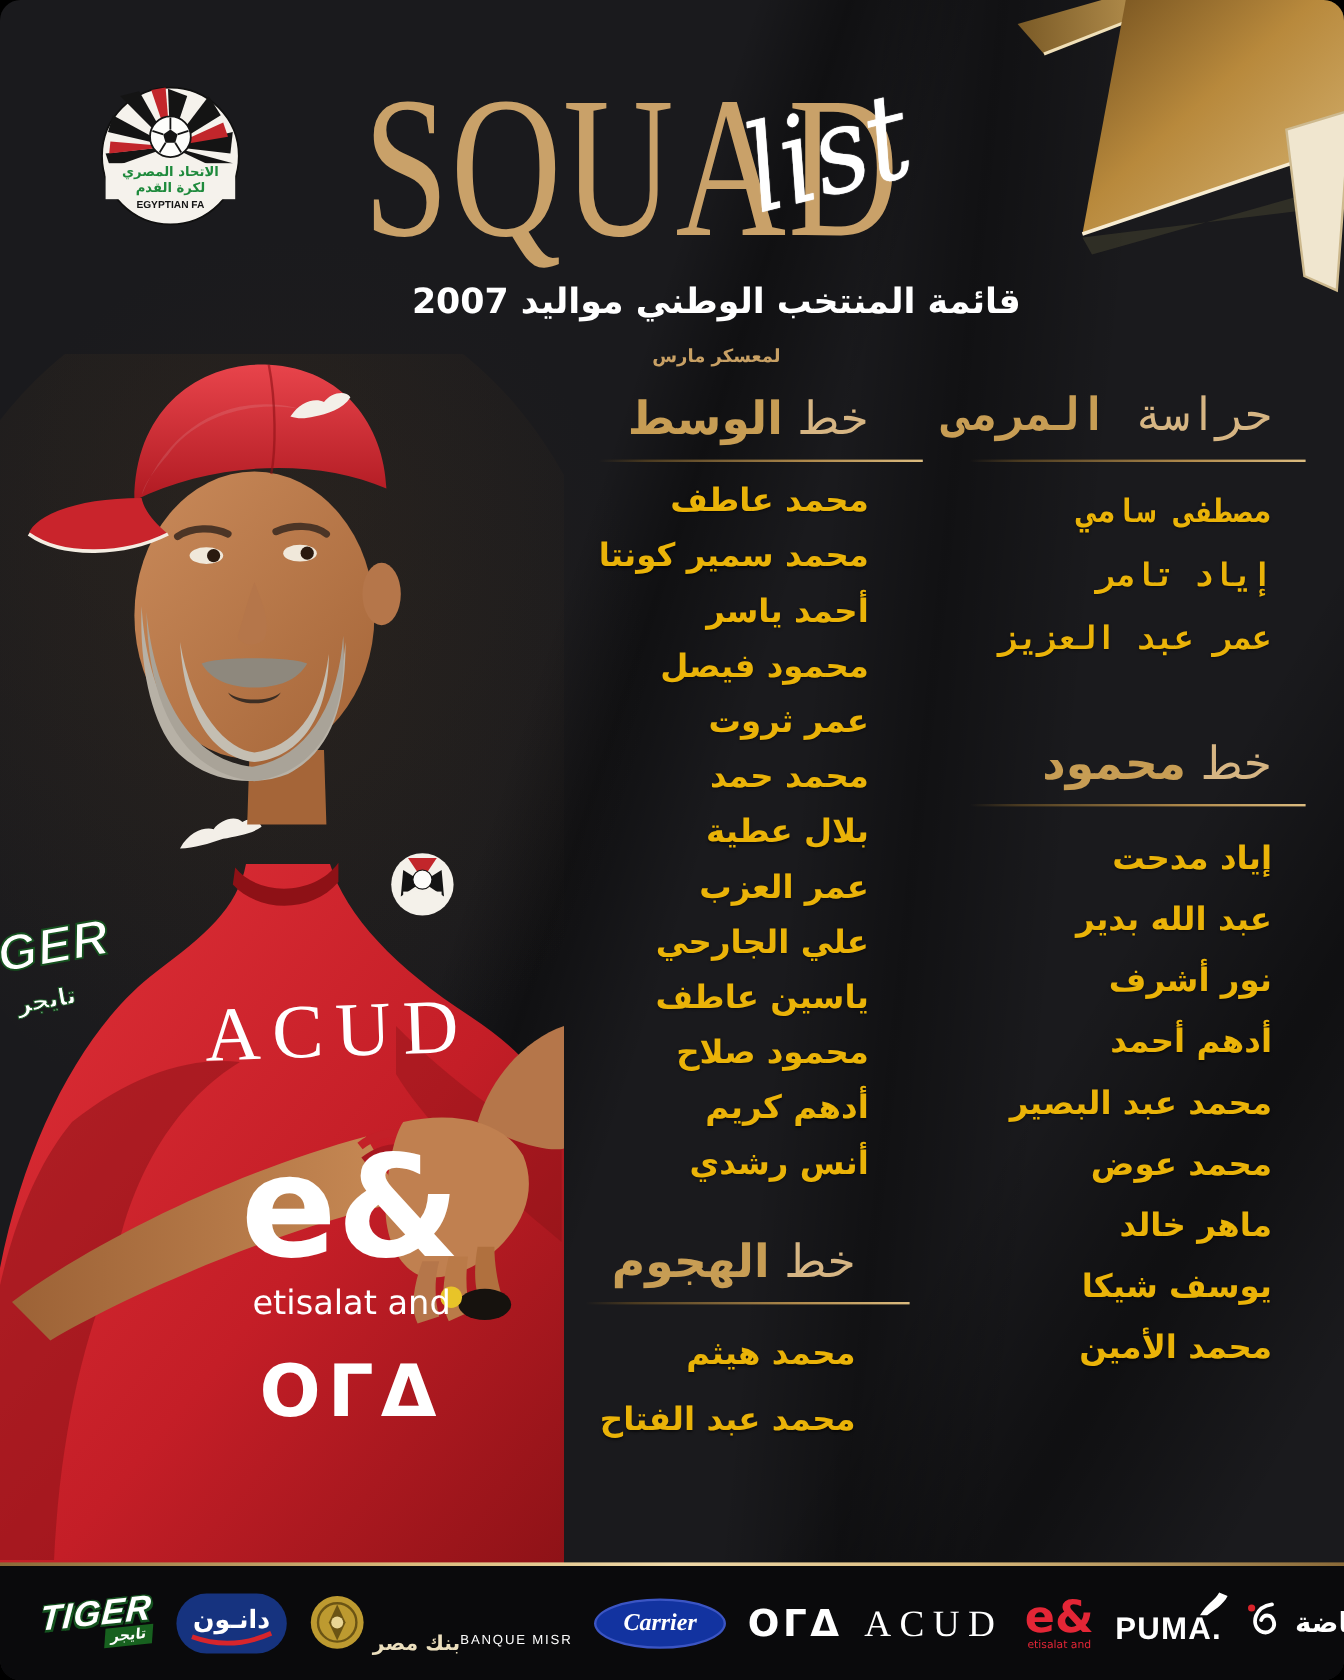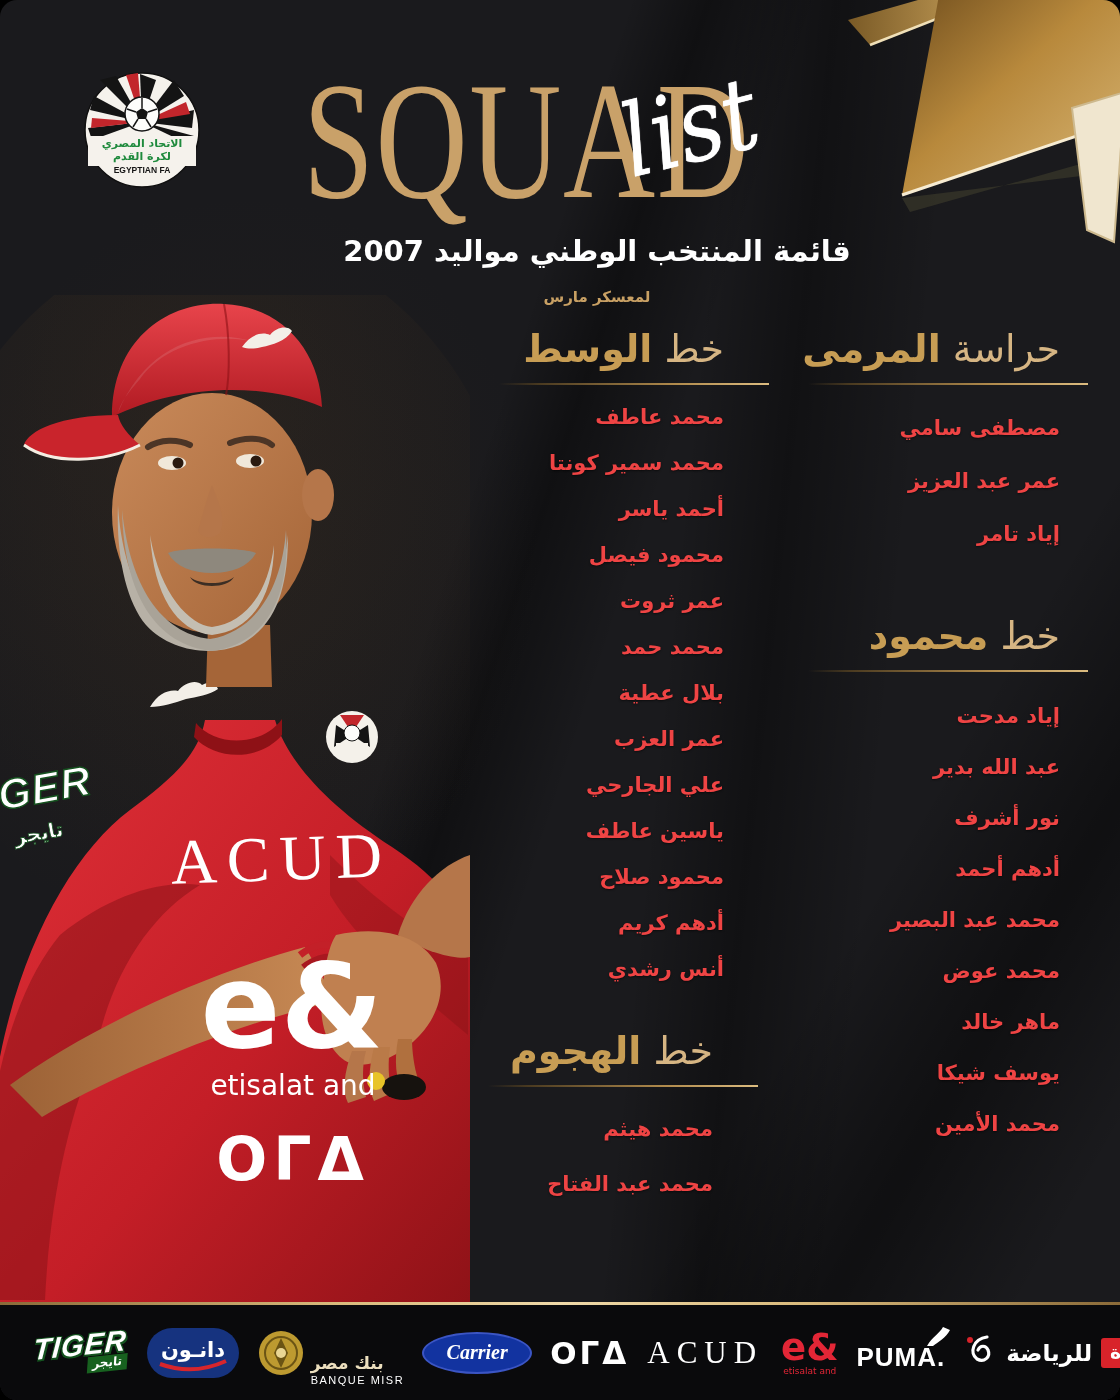--- a/index.html
+++ b/index.html
@@ -53,24 +53,24 @@
   }
   .sec h2 .h-light{color:#d6b583;font-weight:400;}
   .sec h2 .h-bold{color:#c79d54;font-weight:800;}
   .sec-line{
     height:2px;margin-top:11px;
     background:linear-gradient(to left,#dcbc80 0%,#b08a4c 35%,#4a3a20 85%,rgba(74,58,32,0));
   }
   .sec ul{list-style:none;margin:0;padding:0;}
   .sec li{
     display:flex;align-items:center;justify-content:flex-start;
-    color:#ef4444;font-weight:700;font-size:21px;white-space:nowrap;
+    color:#eab308;font-weight:700;font-size:27px;white-space:nowrap;
     text-shadow:0 1px 2px rgba(0,0,0,.5);
   }
-  .sec-gk{top:326px;right:60px;width:258px;}
+  .sec-gk{top:326px;right:60px;width:258px;font-family:Liberation Mono, monospace;}
   .sec-gk .sec-line{width:280px;margin-right:-28px;}
   .sec-gk li{height:53px;}
   .sec-gk ul{margin-top:16px;}
   .sec-def{top:613px;right:60px;width:258px;}
   .sec-def .sec-line{width:280px;margin-right:-28px;}
   .sec-def li{height:51px;}
   .sec-def ul{margin-top:18px;}
   .sec-mid{top:326px;right:396px;width:268px;}
   .sec-mid .sec-line{width:270px;margin-right:-45px;}
   .sec-mid li{height:46px;}
@@ -96,21 +96,21 @@
   .sp-tiger{flex-direction:column;transform:rotate(-6deg);}
   .tiger-en{
     font-family:"Liberation Sans",sans-serif;font-style:italic;font-weight:900;
     font-size:29px;line-height:1;color:#fff;letter-spacing:1px;transform:skewX(-10deg);
     text-shadow:2px 2px 0 #14521f,-1px -1px 0 #14521f,1px -1px 0 #14521f,-1px 2px 0 #14521f;
   }
   .tiger-ar{
     font-size:12px;font-weight:700;color:#fff;background:#17611f;
     padding:0 5px 2px;margin:-2px 2px 0 auto;transform:skewX(-10deg);
   }
-  .bm-text{display:flex;flex-direction:column;margin-left:7px;line-height:1.15;margin-top:36px;}
+  .bm-text{display:flex;margin-left:7px;line-height:1.15;margin-top:36px;}
   .bm-ar{font-size:17px;font-weight:700;color:#ecdfbe;direction:rtl;text-align:left;}
   .bm-en{font-size:11px;color:#ffffff;letter-spacing:1.5px;font-family:"Liberation Sans",sans-serif;}
   .sp-carrier{
     width:106px;height:38px;border-radius:50%;background:#1233a0;
     border:2px solid #3b55c4;display:flex;align-items:center;justify-content:center;
     font-family:"Liberation Serif",serif;font-style:italic;font-weight:700;
     font-size:20px;color:#fff;
   }
   .sp-ora{font-size:31px;font-weight:800;color:#fff;letter-spacing:3px;font-family:"DejaVu Sans",sans-serif;}
   .sp-acud{font-size:31px;color:#fff;font-family:"Liberation Serif",serif;letter-spacing:7px;}
@@ -286,22 +286,22 @@
     <text x="293" y="800" text-anchor="middle" font-size="28" fill="#ffffff">etisalat and</text>
     <text x="293" y="885" text-anchor="middle" font-size="60" font-weight="800" letter-spacing="6" fill="#ffffff">OΓΔ</text>
   </svg>
 
   <section class="sec sec-gk">
     <h2><span class="h-light">حراسة</span> <span class="h-bold">المرمى</span></h2>
     <div class="sec-line"></div>
     <ul>
 
     <li class="player">مصطفى سامي</li>
+        <li class="player">إياد تامر</li>
         <li class="player">عمر عبد العزيز</li>
-        <li class="player">إياد تامر</li>
       </ul>
   </section>
 
   <section class="sec sec-def">
     <h2><span class="h-light">خط</span> <span class="h-bold">محمود</span></h2>
     <div class="sec-line"></div>
     <ul>
 
     <li class="player">إياد مدحت</li>
         <li class="player">عبد الله بدير</li>

